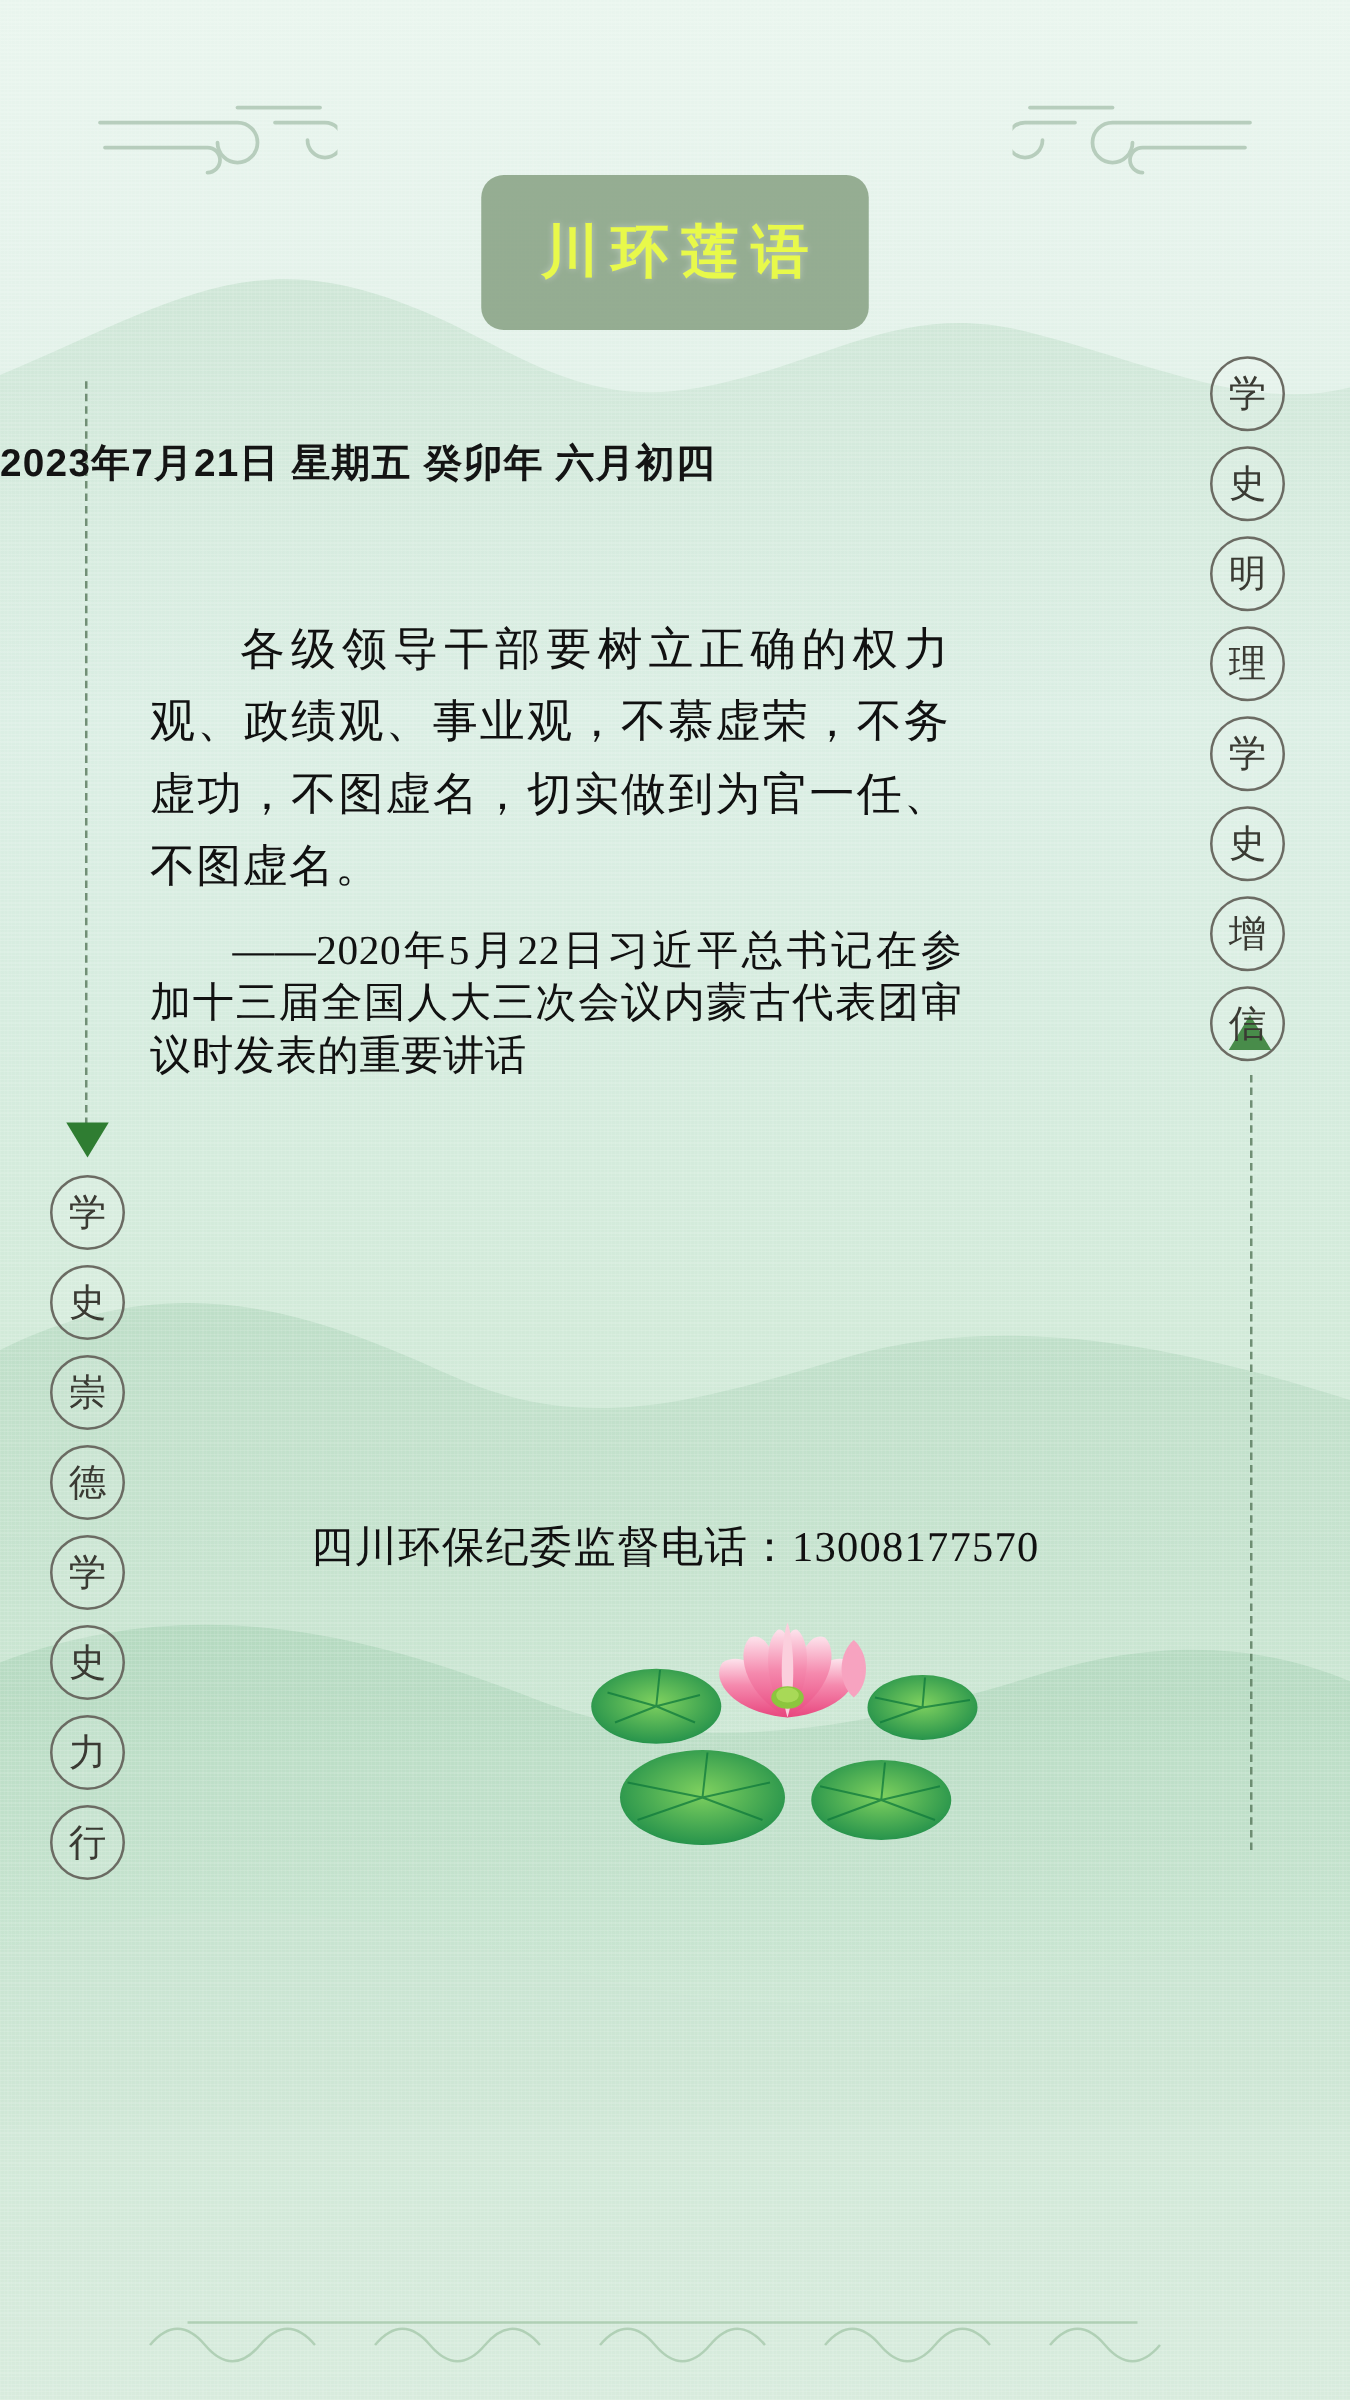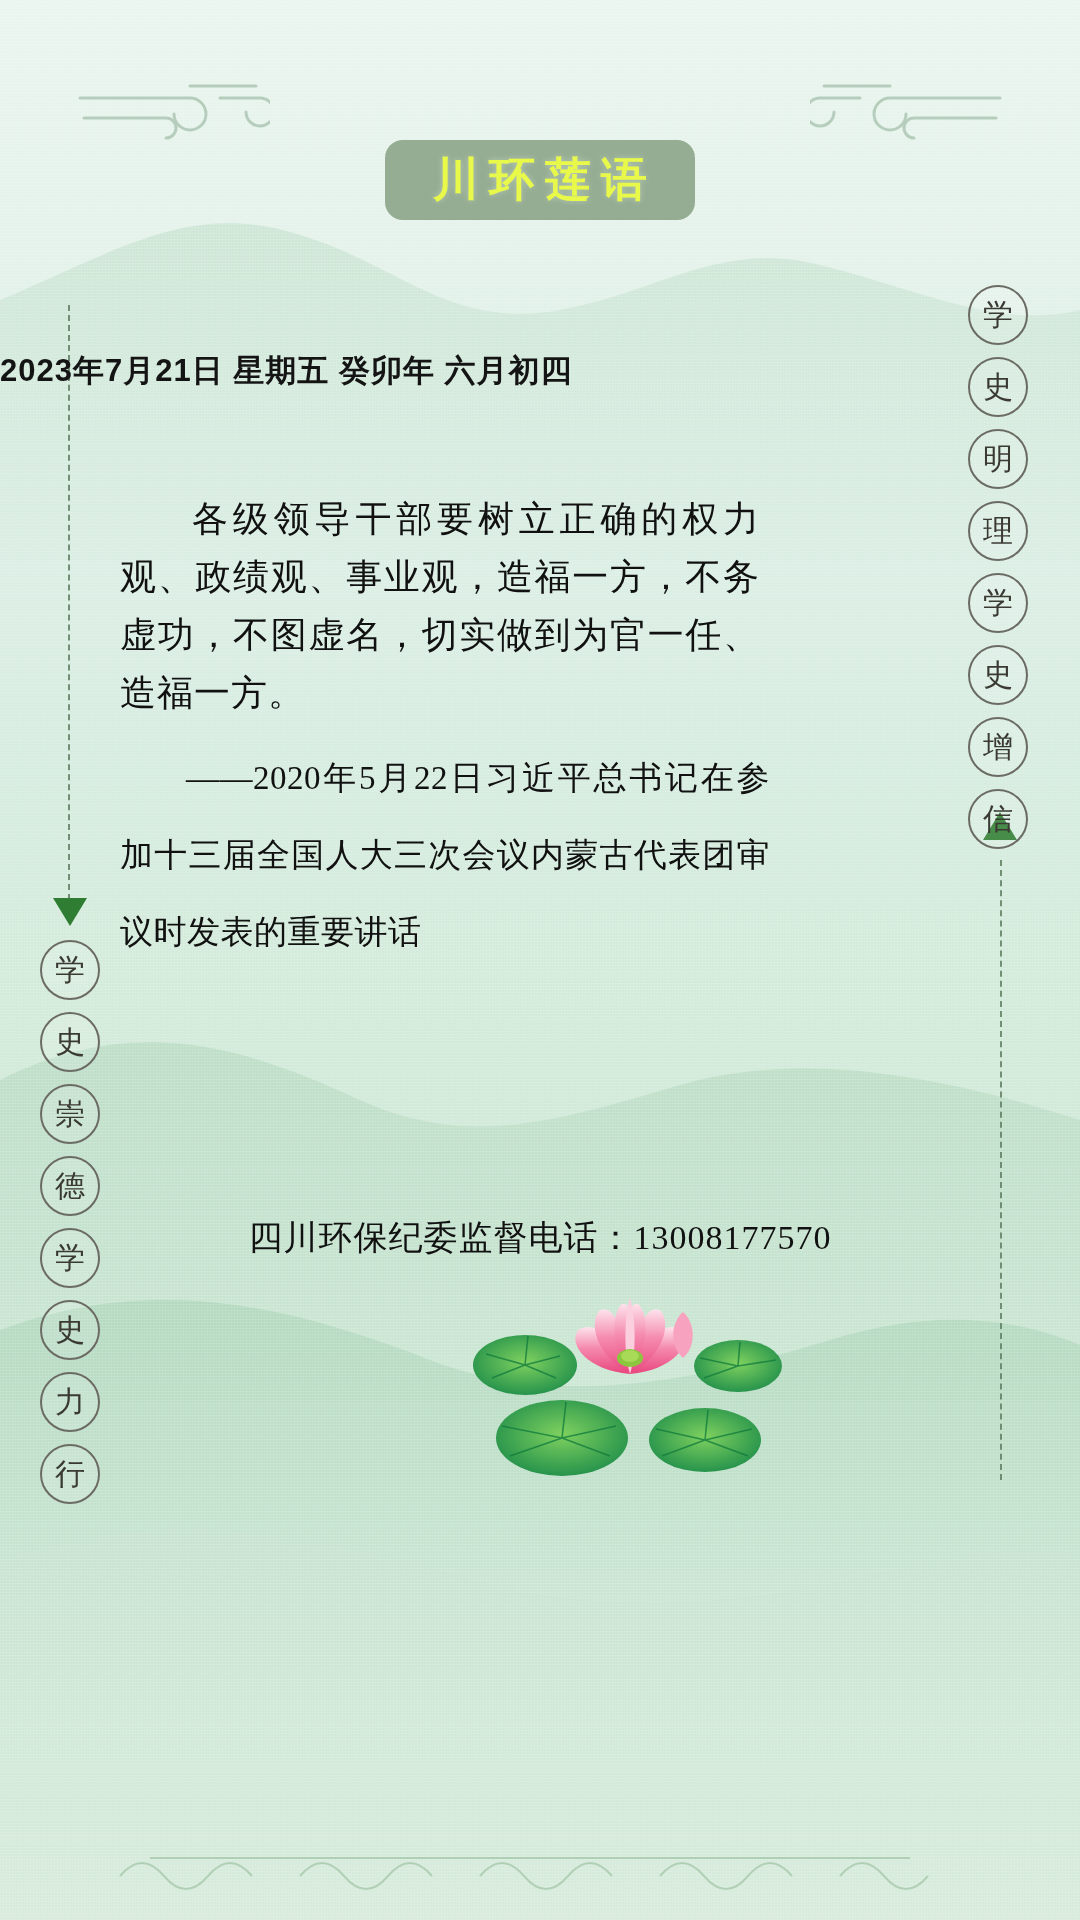--- a/index.html
+++ b/index.html
@@ -56,21 +56,21 @@
   .cloud-left { position: absolute; left: 70px; top: 78px; opacity: .55; }
   .cloud-right { position: absolute; right: 70px; top: 78px; opacity: .55; }
 
   
   .title-plaque {
     position: absolute;
     left: 50%;
     transform: translateX(-50%);
     top: 140px;
     width: 310px;
-    height: 80px;
+    height: 124px;
     border-radius: 18px;
     background: rgba(126,152,121,0.78);
     display: flex;
     align-items: center;
     justify-content: center;
   }
   .title-plaque .title-text {
     font-family: "Liberation Sans", "DejaVu Sans", sans-serif;
     font-size: 46px;
     letter-spacing: 10px;
@@ -156,21 +156,21 @@
     text-indent: 72px;
     letter-spacing: 1px;
   }
 
   .attribution {
     position: absolute;
     left: 120px;
     top: 740px;
     width: 650px;
     font-size: 33px;
-    line-height: 77px;
+    line-height: 42px;
     color: #111;
     text-align: justify;
     text-indent: 66px;
     letter-spacing: 0.5px;
   }
 
   .hotline {
     position: absolute;
     left: 0; right: 0;
     top: 1215px;
@@ -268,21 +268,21 @@
     <span class="ch">史</span>
     <span class="ch">崇</span>
     <span class="ch">德</span>
     <span class="ch">学</span>
     <span class="ch">史</span>
     <span class="ch">力</span>
     <span class="ch">行</span>
   </div>
 
   <div class="date-line">2023年7月21日 星期五 癸卯年 六月初四</div>
-  <div class="quote">各级领导干部要树立正确的权力观、政绩观、事业观，造福一方，不务虚功，不图虚名，切实做到为官一任、造福一方。</div>
+  <div class="quote">各级领导干部要树立正确的权力观、政绩观、事业观，不慕虚荣，不务虚功，不图虚名，切实做到为官一任、不图虚名。</div>
   <div class="attribution">——2020年5月22日习近平总书记在参加十三届全国人大三次会议内蒙古代表团审议时发表的重要讲话</div>
   <div class="hotline">四川环保纪委监督电话：13008177570</div>
 
   <svg class="lotus" viewBox="0 0 330 220">
     <defs>
       <radialGradient id="padg" cx="50%" cy="45%" r="60%">
         <stop offset="0%" stop-color="#7fd15f"></stop>
         <stop offset="100%" stop-color="#1f8e4a"></stop>
       </radialGradient>
       <linearGradient id="petg" x1="0" y1="1" x2="0" y2="0">

